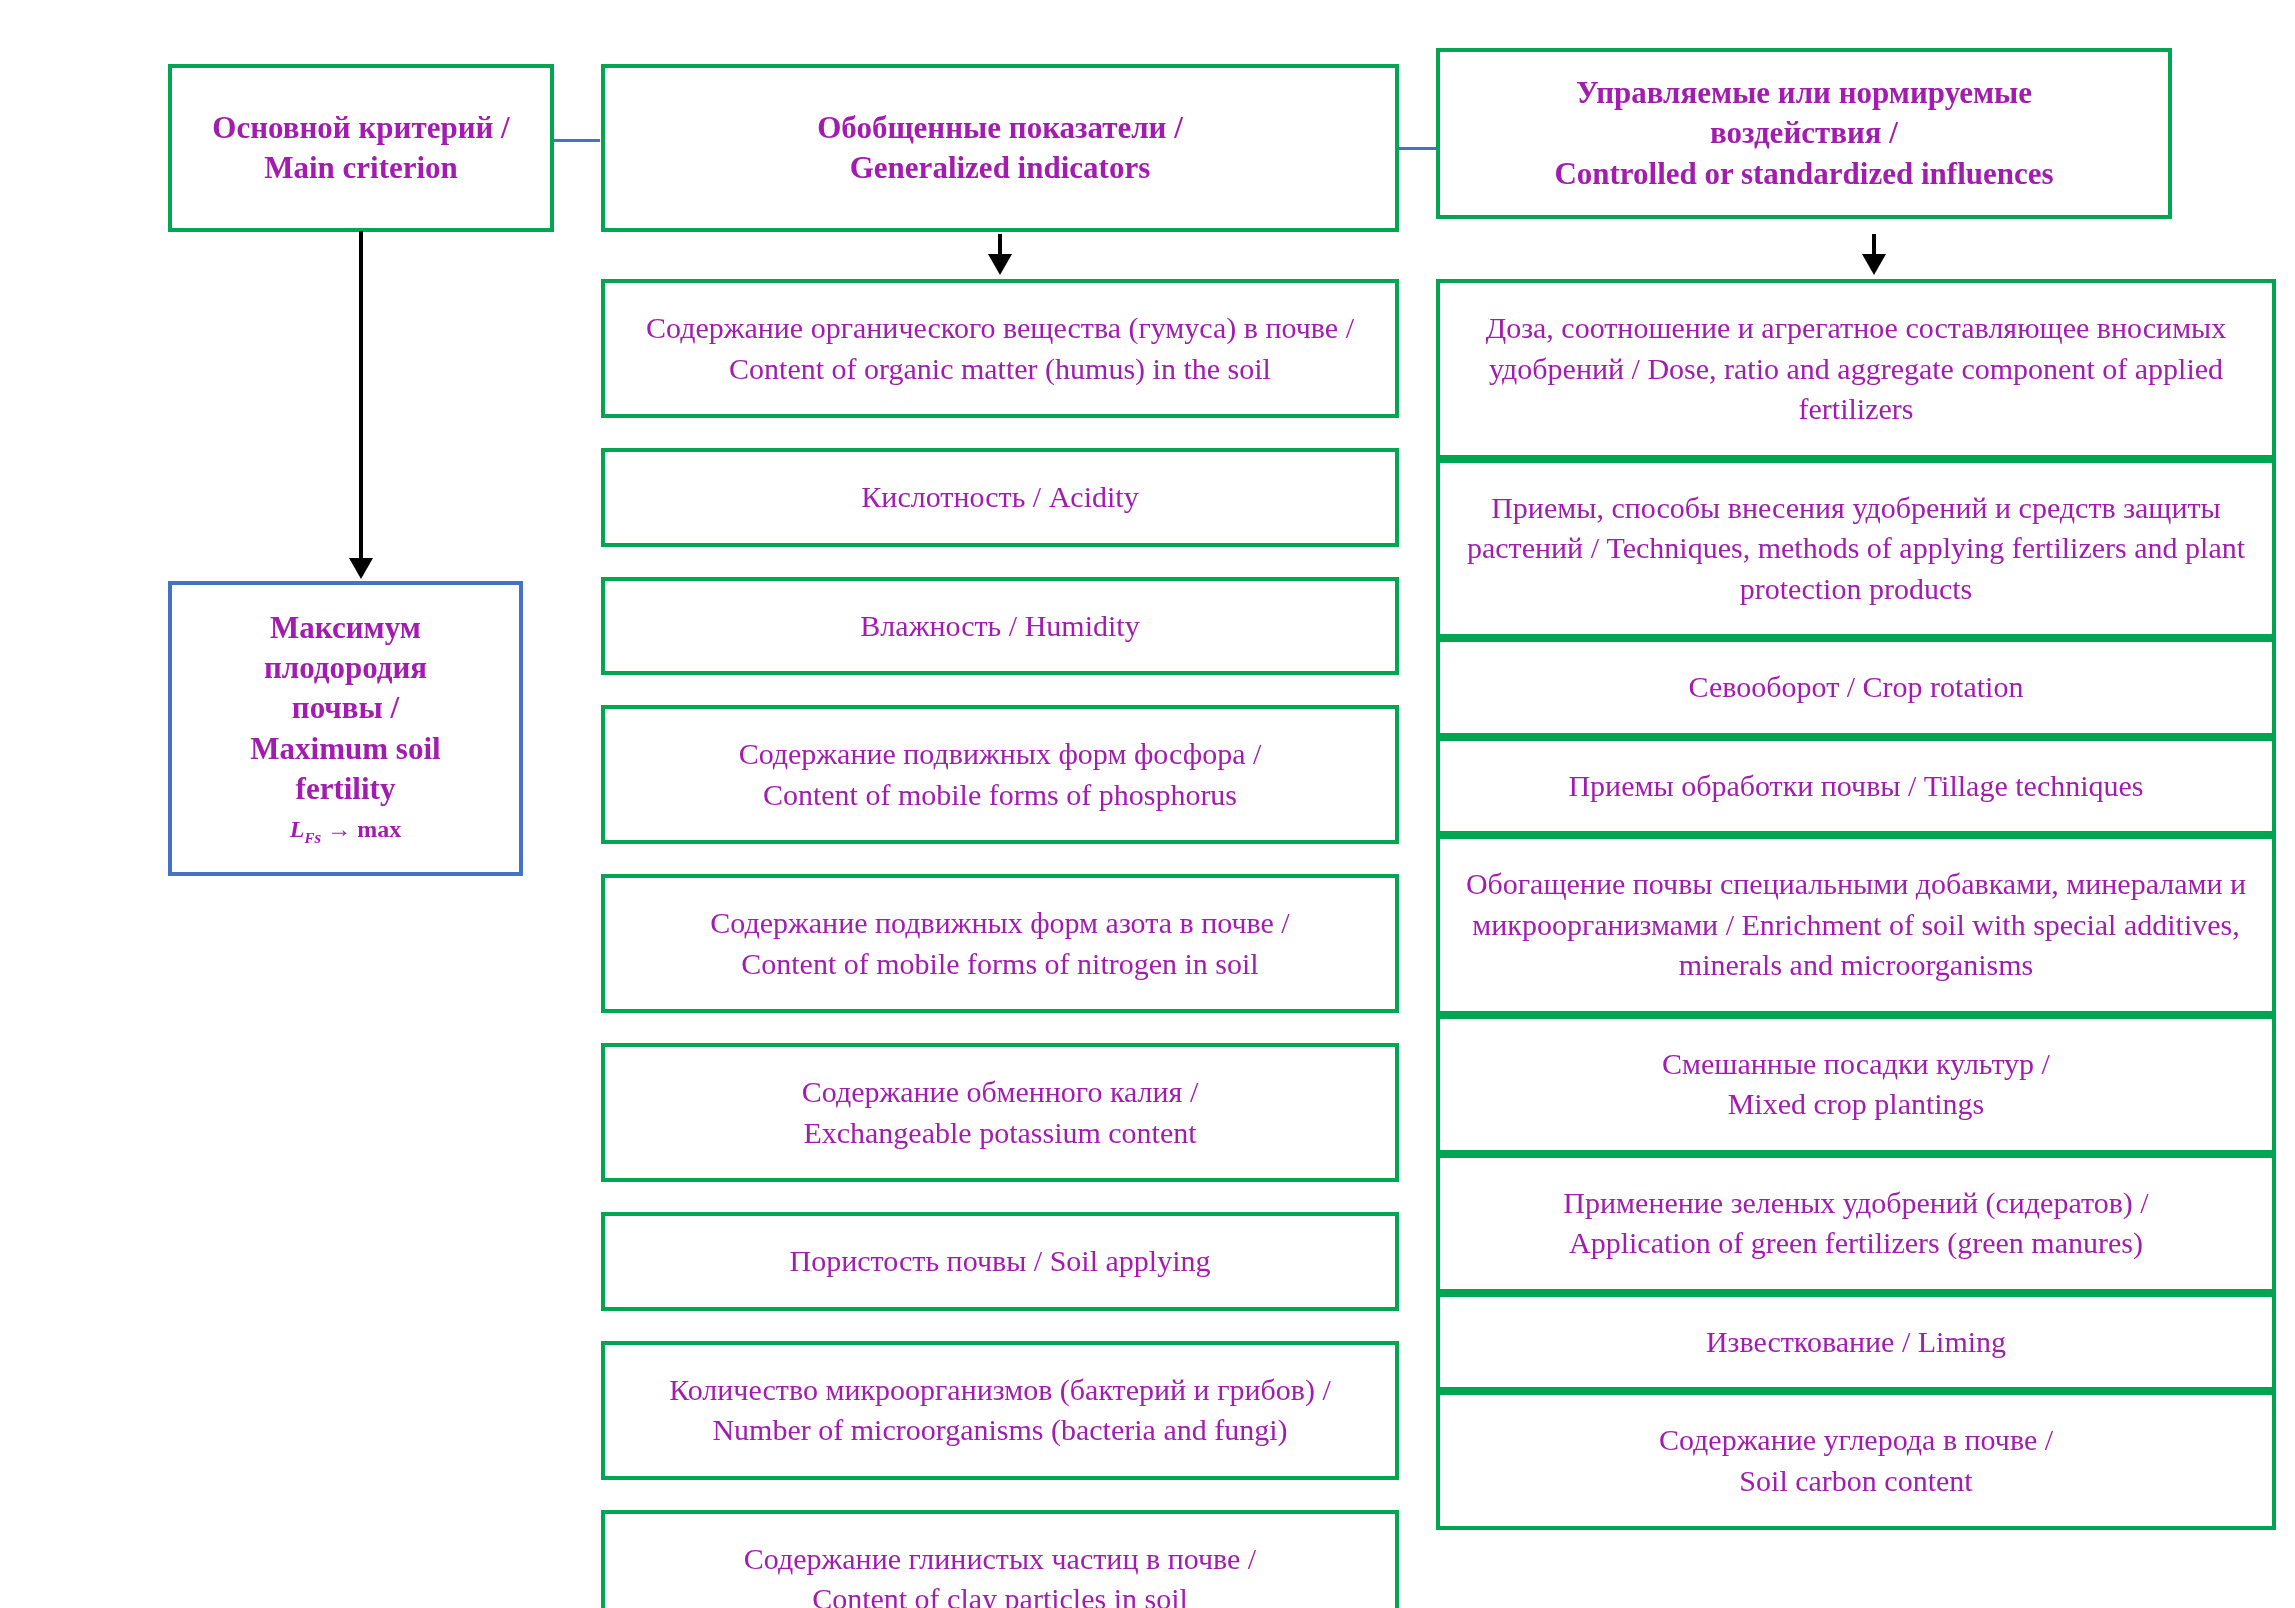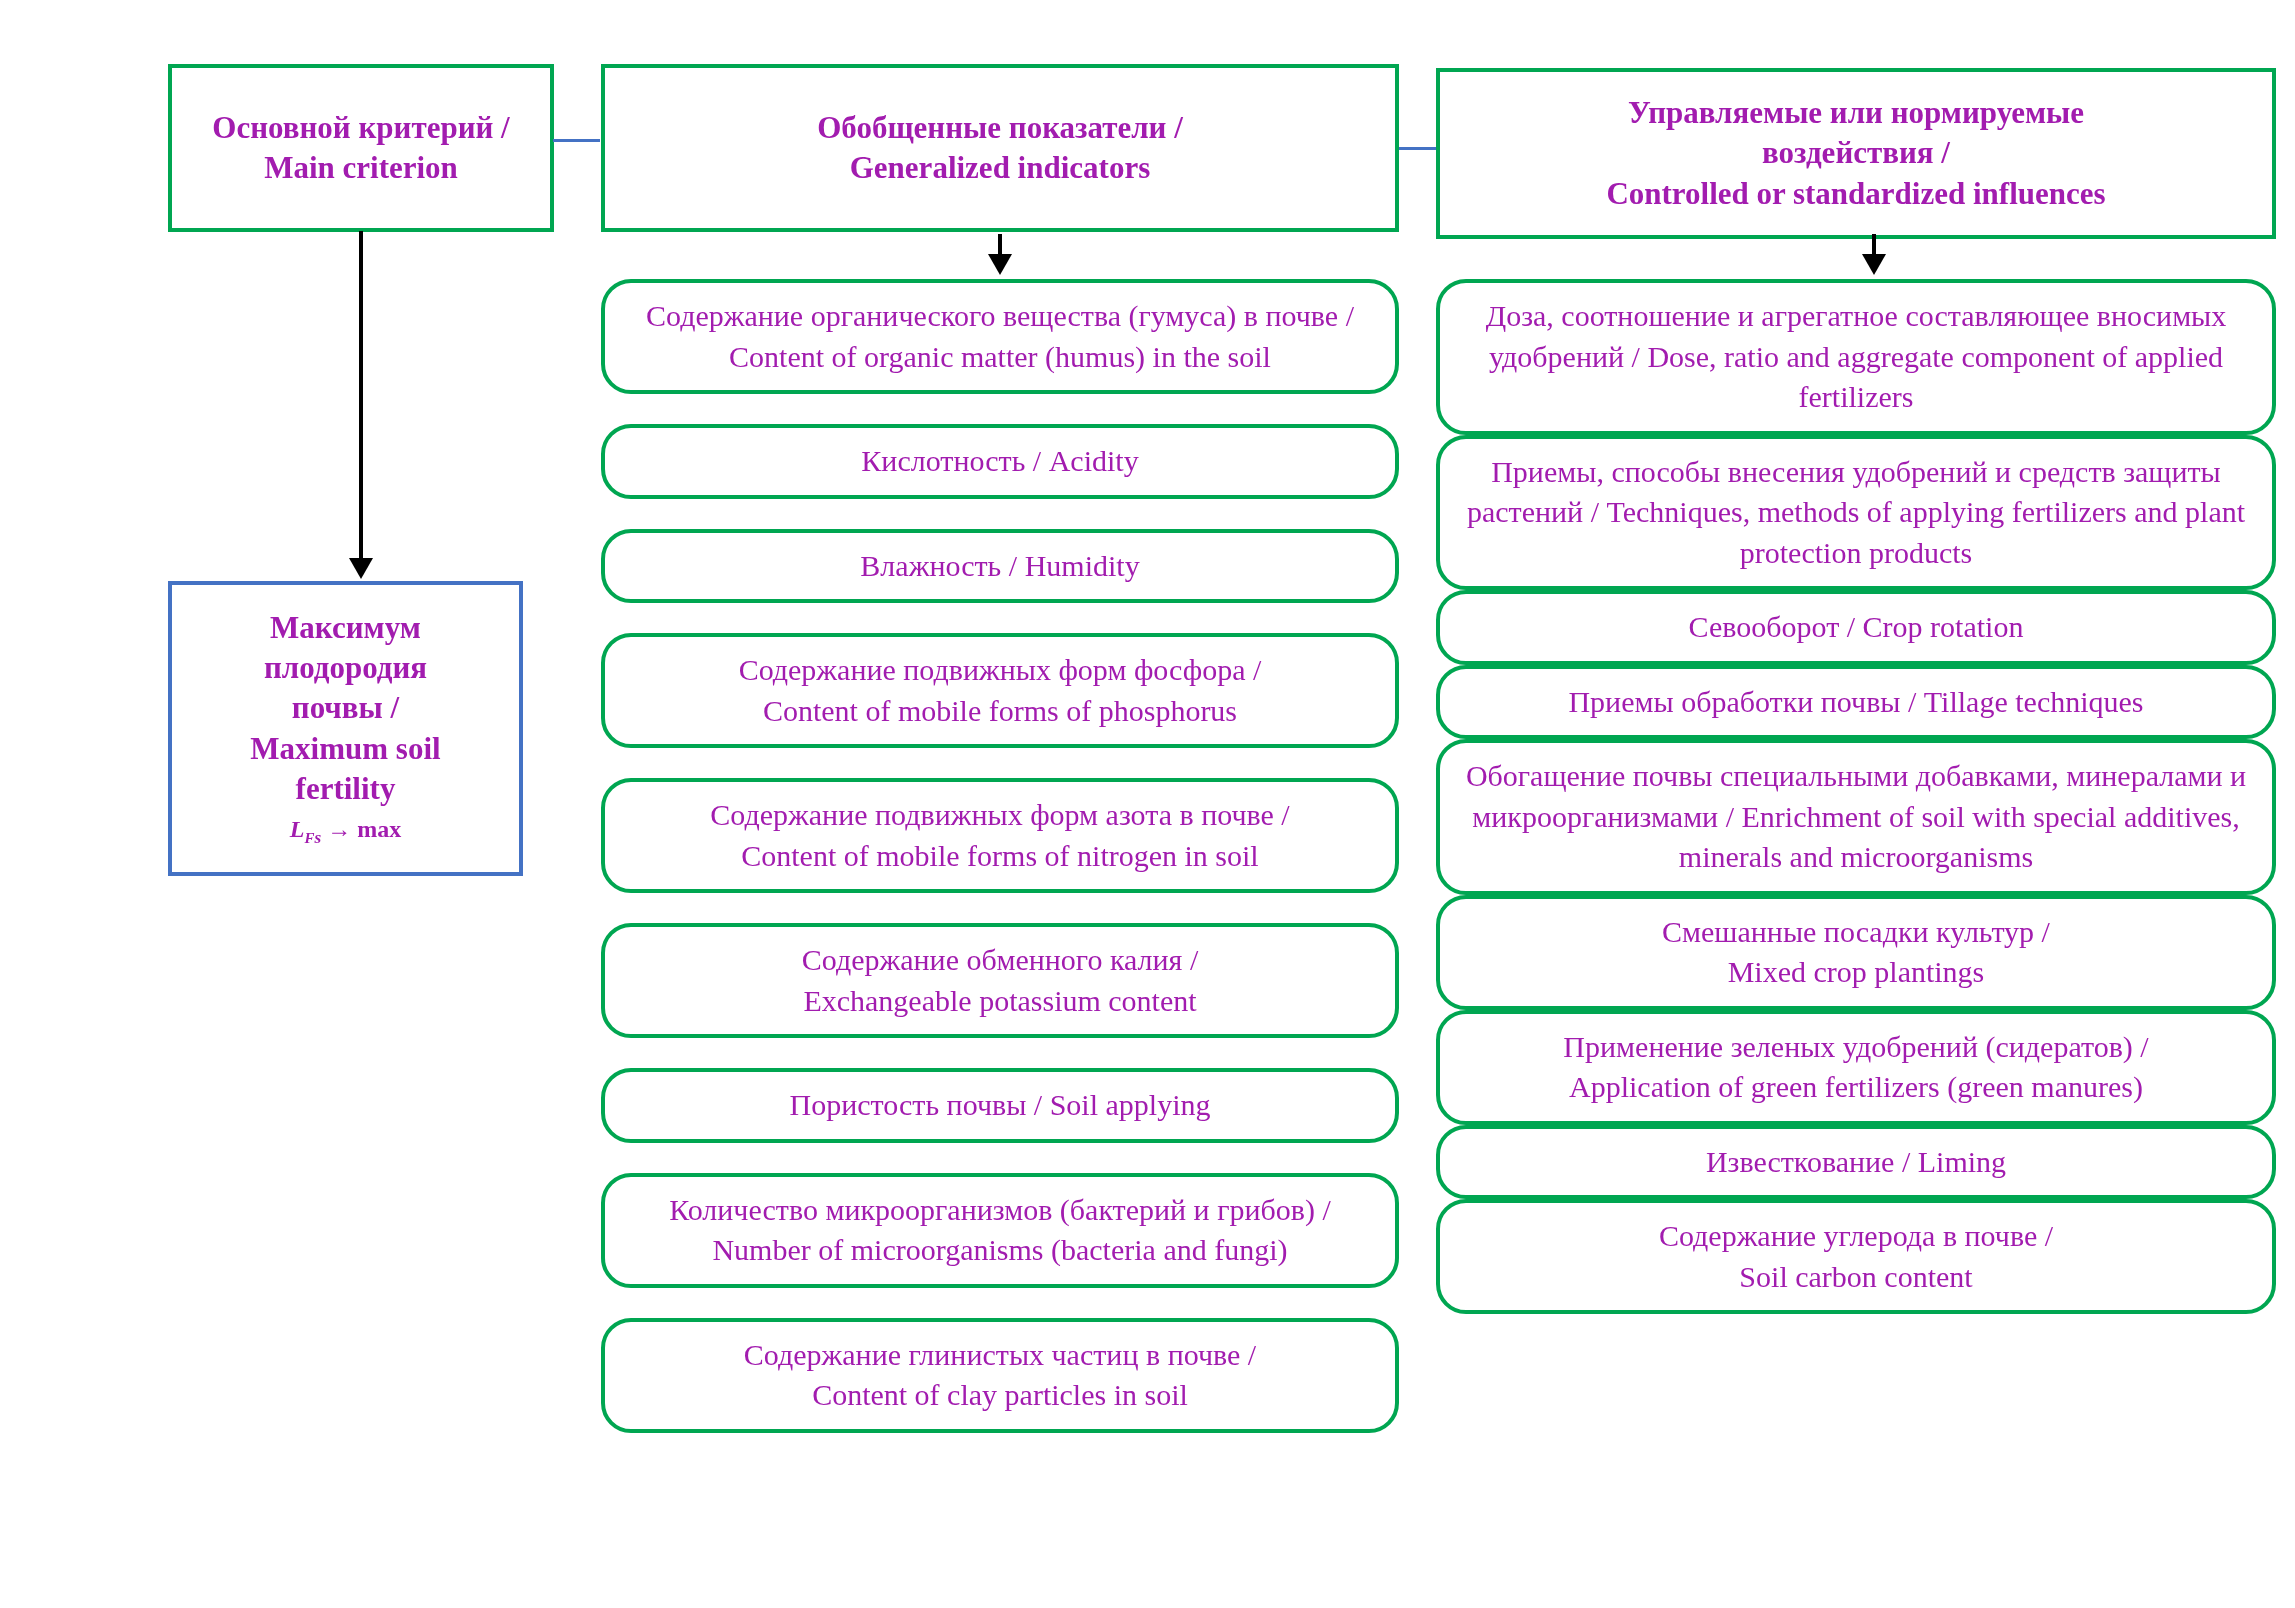--- a/index.html
+++ b/index.html
@@ -24,21 +24,21 @@
   }
   .header {
     position: absolute;
     font-weight: bold;
     font-size: 31px;
     line-height: 1.3;
     padding: 9px 18px;
   }
   .left-header  { left: 168px;  top: 64px; width: 386px;  min-height: 168px; }
   .mid-header   { left: 601px;  top: 64px; width: 798px; min-height: 168px; }
-  .right-header { left: 1436px; top: 68px; width: 840px; min-height: 171px; font-family: Liberation Serif, serif; }
+  .right-header { left: 1436px; top: 48px; width: 736px; min-height: 171px; font-family: Liberation Serif, serif; }
 
   .goal {
     position: absolute;
     left: 168px; top: 581px; width: 355px; min-height: 295px;
     border: 4.5px solid #4472C4;
     font-weight: bold;
     font-size: 31px;
     line-height: 1.3;
     flex-direction: column;
     padding: 10.4px 13.4px;
@@ -54,22 +54,21 @@
     display: flex;
     flex-direction: column;
   }
   .mid-stack   { left: 601px;  top: 279px; width: 798px; gap: 30px; }
   .right-stack { left: 1436px; top: 279px; width: 840px; }
   .item {
     width: 100%;
     min-height: 68px;
     font-size: 30px;
     line-height: 1.35;
-    padding: 13px 18px;
-    border-radius: 30px;
+    padding: 25px 18px;
   }
 
   .vline {
     position: absolute;
     width: 3.7px;
     background: #000000;
   }
   .arrow-head {
     position: absolute;
     width: 0; height: 0;

